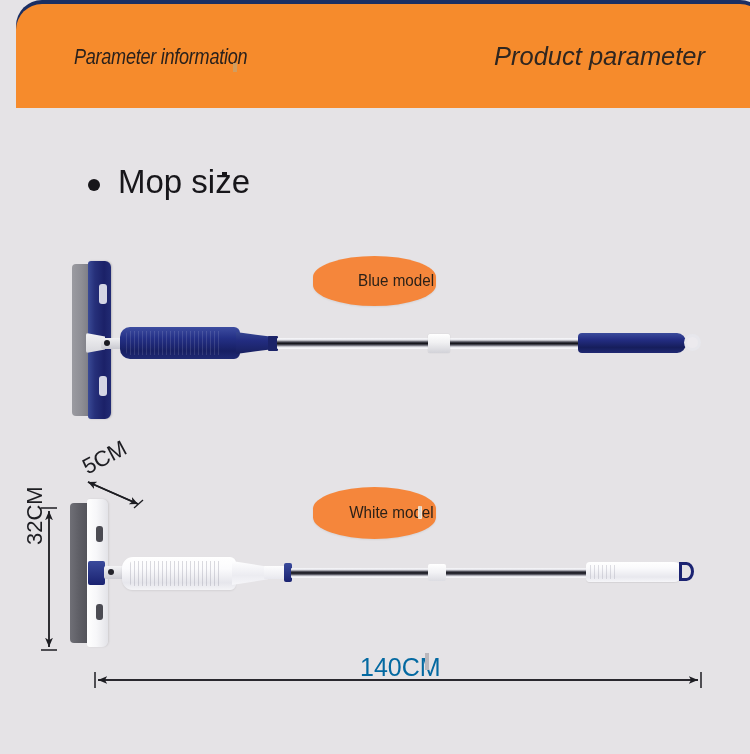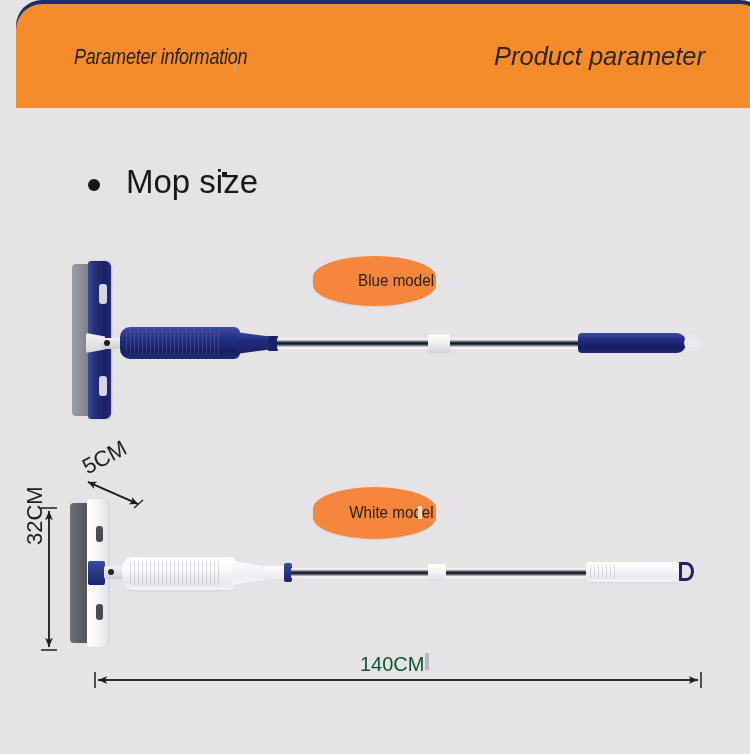--- a/index.html
+++ b/index.html
@@ -65,21 +65,21 @@
     transform-origin: left top;
   }
 
   
   .section-heading {
     position: absolute;
     left: 88px;
     top: 163px;
     display: flex;
     align-items: center;
-    gap: 26px;
+    gap: 18px;
   }
   .bullet-dot {
     width: 12px;
     height: 12px;
     border-radius: 50%;
     background: #17161a;
     display: block;
     margin-top: 6px;
   }
   .section-heading-text {
@@ -418,22 +418,22 @@
     position: absolute;
     left: 38px;
     top: 505px;
     width: 22px;
     height: 148px;
   }
   .dim-140cm-label {
     position: absolute;
     left: 360px;
     top: 653px;
-    font-size: 20px;
-    color: #14532d;
+    font-size: 25px;
+    color: #0369a1;
     white-space: nowrap;
   }
   .dim-140cm-mark {
     position: absolute;
     left: 425px;
     top: 653px;
     width: 4px;
     height: 17px;
     background: #b9b7bc;
   }

